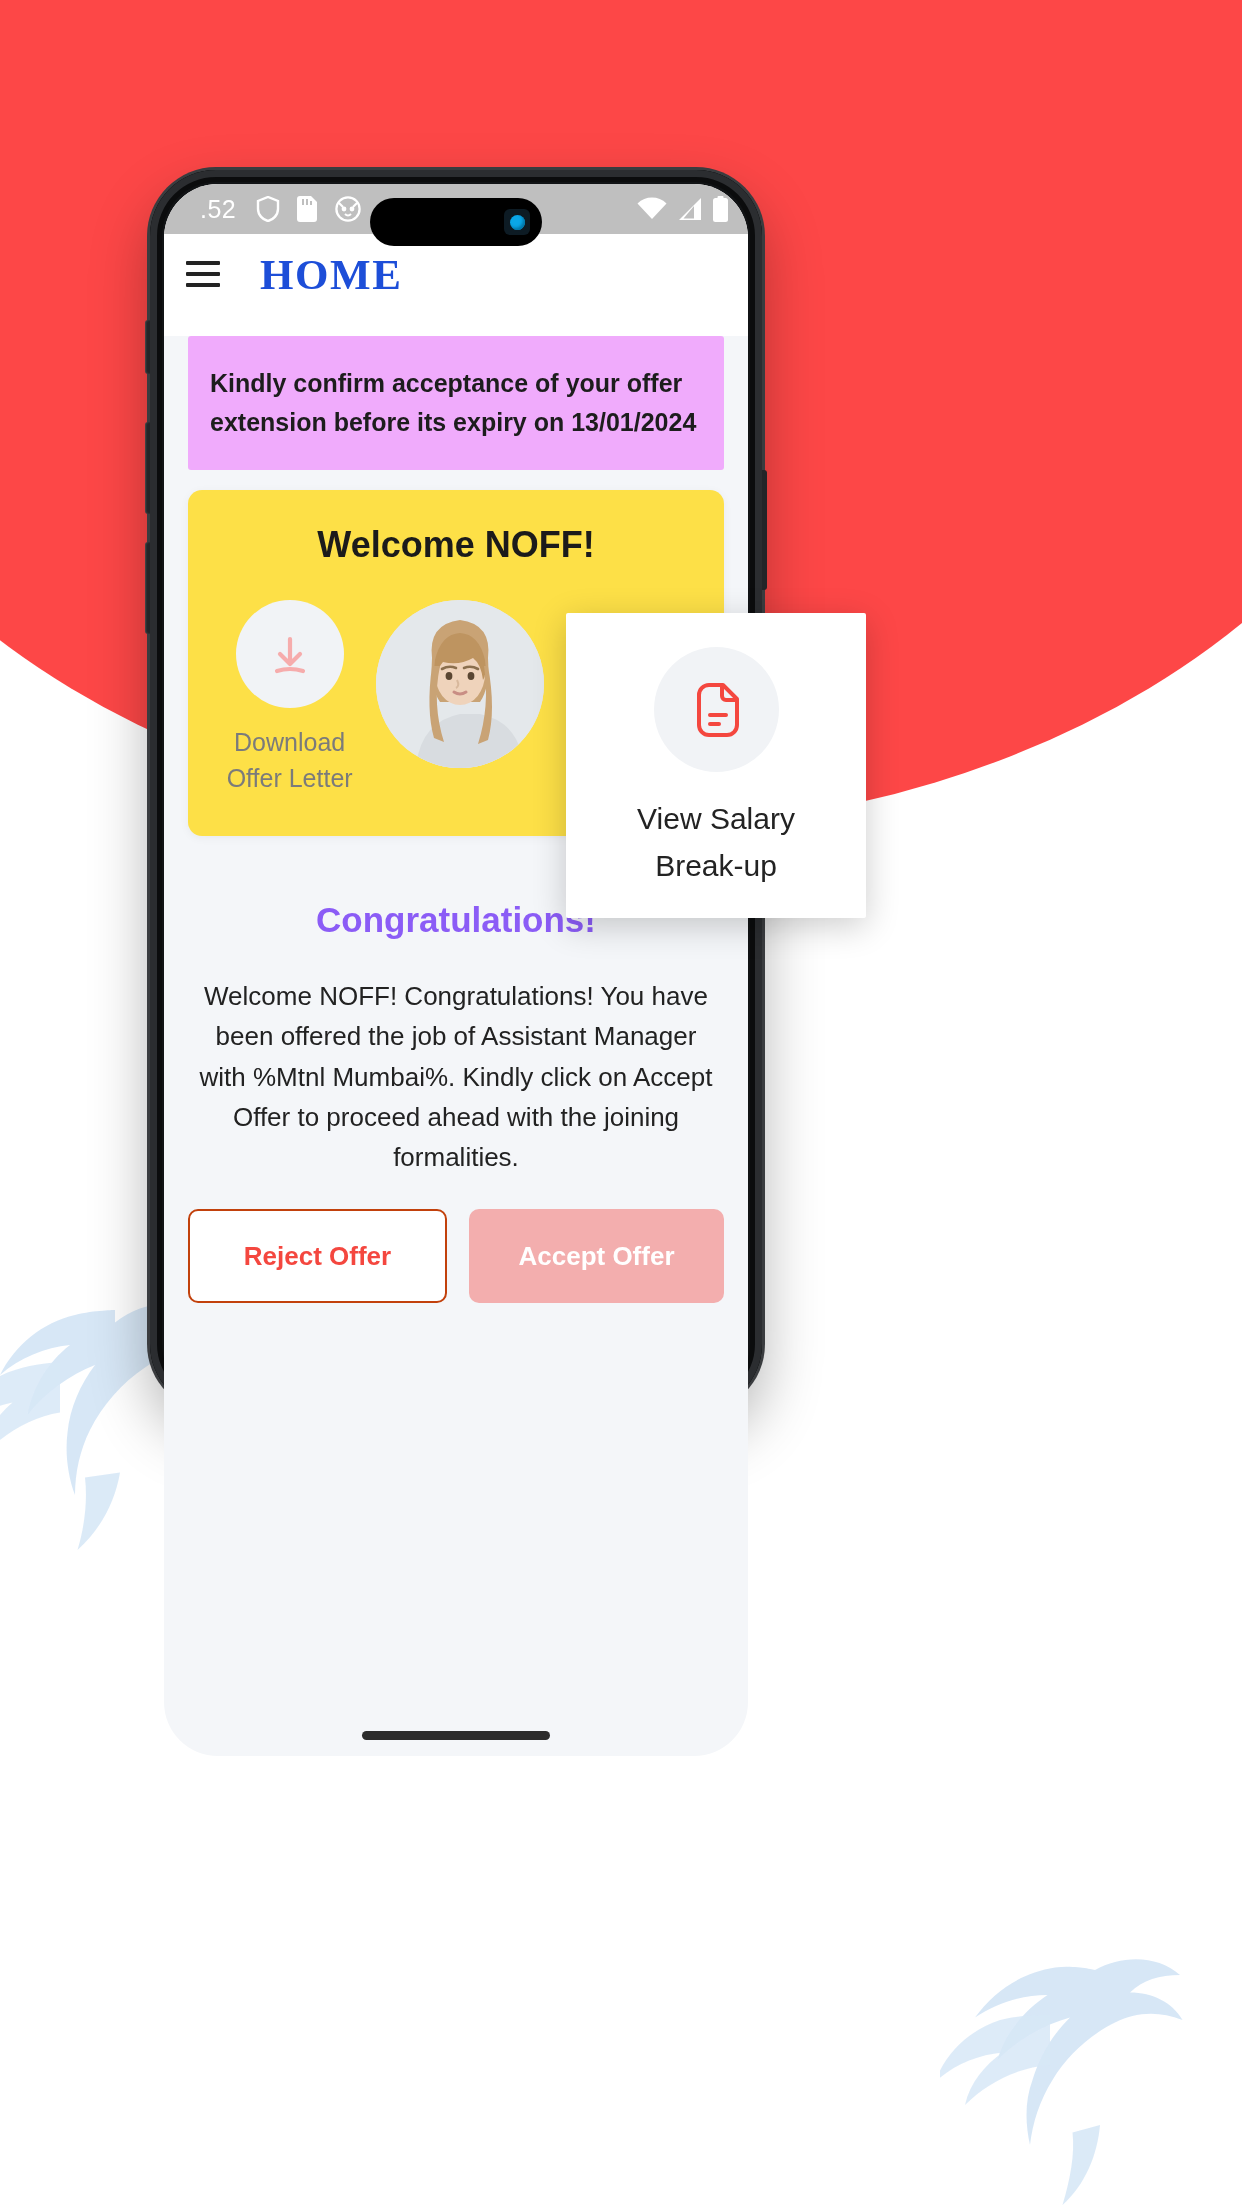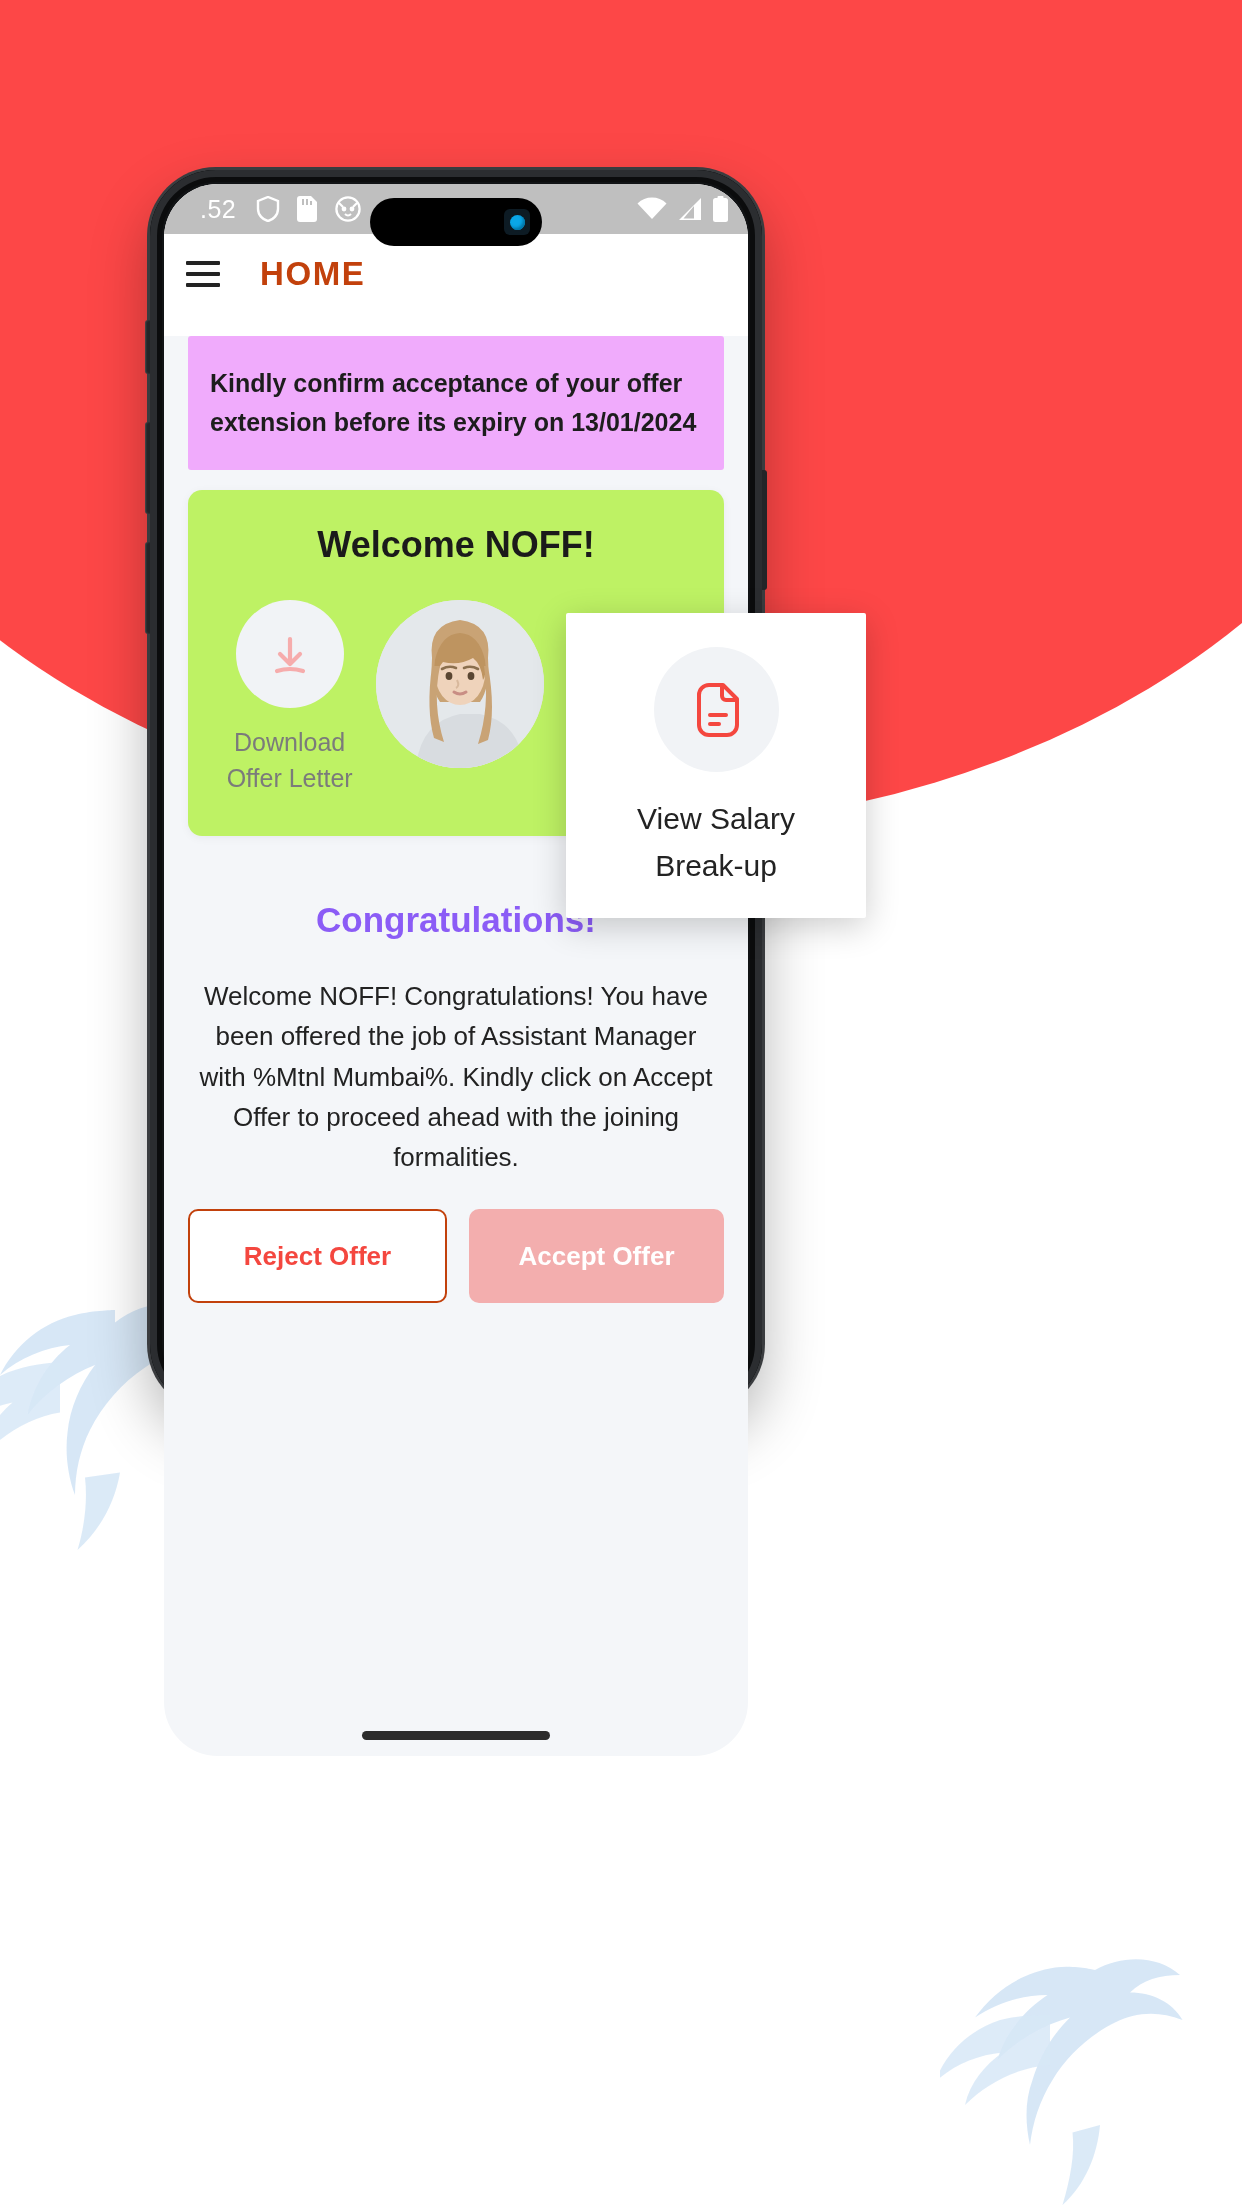--- a/index.html
+++ b/index.html
@@ -68,34 +68,34 @@
   }
   .cam { width: 26px; height: 26px; border-radius: 6px; background:#0d1b24;
          display:flex; align-items:center; justify-content:center; }
   .cam i { width:15px;height:15px;border-radius:50%;background:#0aa7e8;
            box-shadow: inset -2px -2px 3px #0076a8; display:block; }
 
   
   #appbar { height: 80px; background:#fff; display:flex; align-items:center; padding: 0 22px; }
   #hamburger { width: 34px; height: 26px; display:flex; flex-direction:column; justify-content:space-between; cursor:pointer; }
   #hamburger span { display:block; height: 4px; background:#232323; border-radius:1px; }
-  #page-title { font-size: 33px; font-weight: 700; letter-spacing: 1.6px; color:#c2410c; margin-left: 40px; }
+  #page-title { font-size: 43px; font-weight: 700; letter-spacing: 1.6px; color:#1d4ed8; margin-left: 40px; font-family: Liberation Serif, serif; }
 
   
   #content { background:#F4F6F9; height: calc(100% - 130px); position:relative; padding: 0 24px; }
 
   
   #banner {
     margin-top: 22px; background:#f0abfc; border-radius:3px;
     padding: 28px 22px; color:#1d1d1d; font-weight:700; font-size: 25px; line-height: 1.55;
   }
 
   
   #welcome-card {
-    margin-top: 20px; background:#bef264; border-radius: 14px; padding: 34px 16px 40px;
+    margin-top: 20px; background:#fde047; border-radius: 14px; padding: 34px 16px 40px;
     box-shadow: 0 2px 10px rgba(0,0,0,.05);
   }
   #welcome-title { text-align:center; font-size: 36px; font-weight: 700; color:#1b1b1b; }
   #actions { display:flex; justify-content: space-around; align-items:flex-start; margin-top: 34px; }
   .action { width: 170px; text-align:center; cursor:pointer; }
   .action .circ {
     width: 108px; height: 108px; border-radius:50%; background:#F1F3F6;
     margin: 0 auto 16px; display:flex; align-items:center; justify-content:center;
   }
   .action .lbl { font-size: 25px; color:#7b7b7b; line-height:1.45; }

